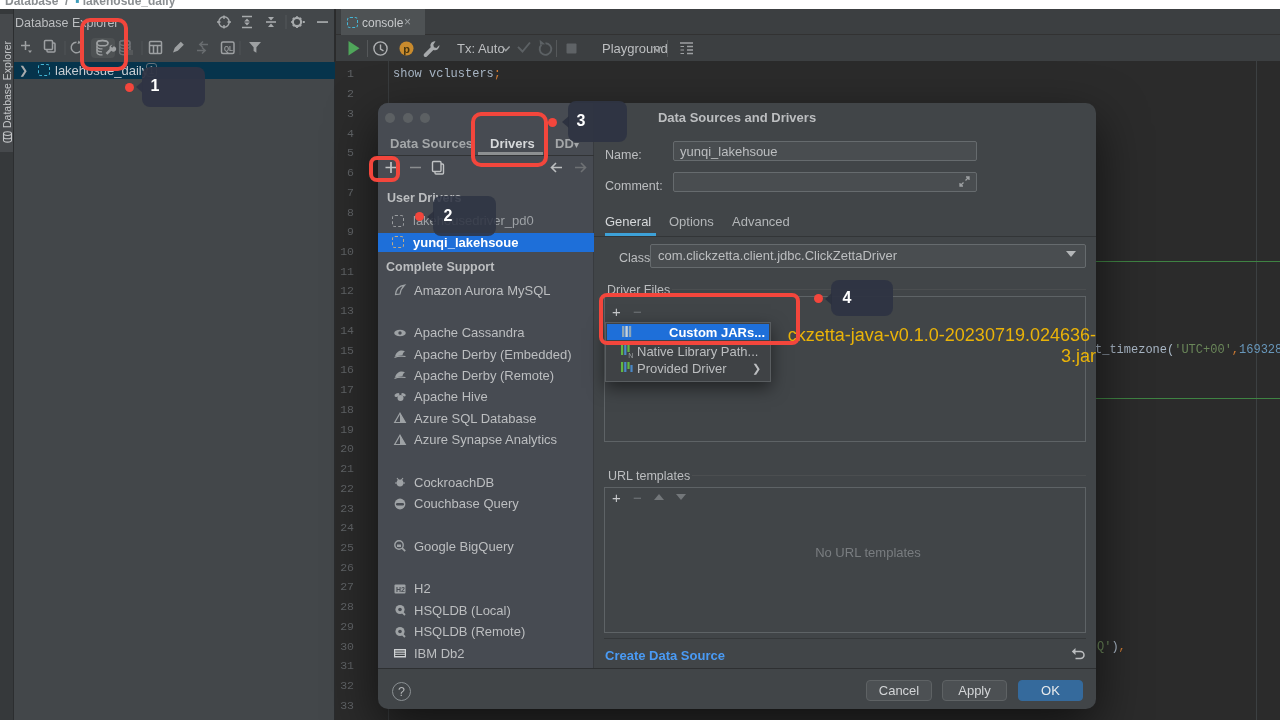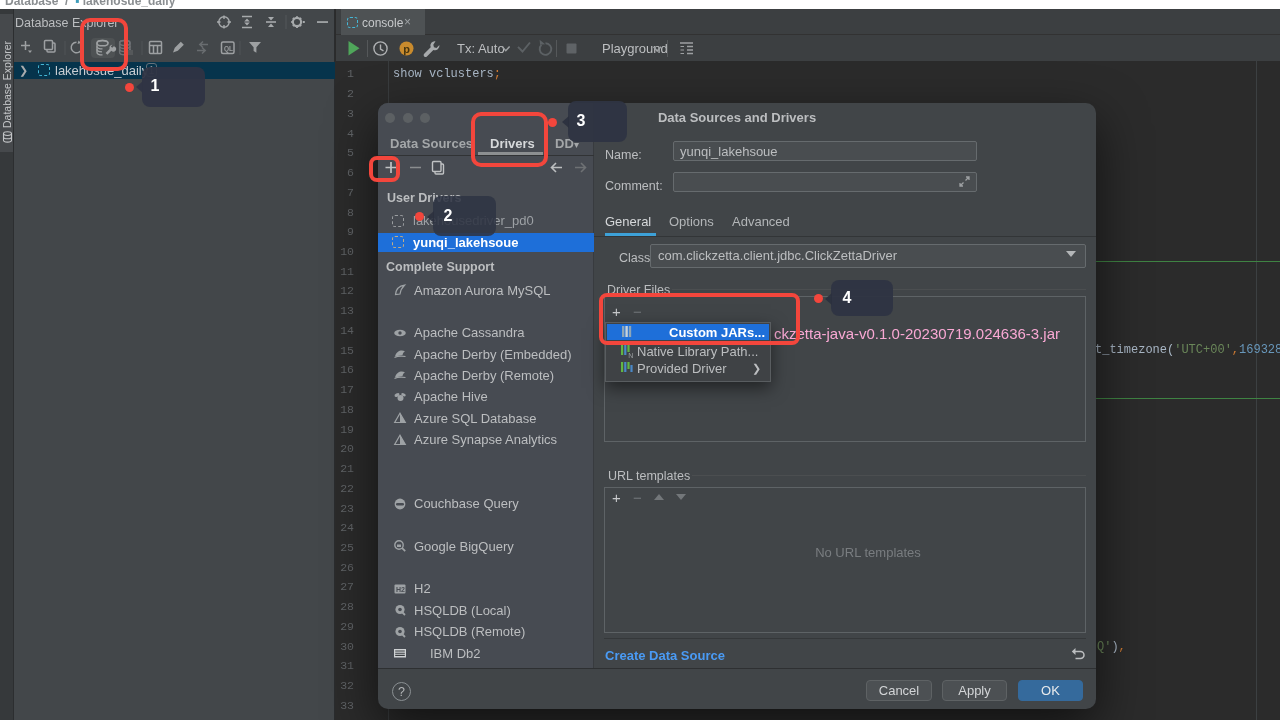--- a/index.html
+++ b/index.html
@@ -240,20 +240,29 @@
         </div>
         <div style="position:absolute;left:0;top:304.6px;width:216px;height:21px;">
           <div style="position:absolute;left:15px;top:3.5px;width:14px;height:14px;">
             <svg width="14" height="14" viewBox="0 0 14 14" style="position:absolute;left:0;top:0;">
               <path d="M7 2.2L12.3 11.5H1.7z" fill="none" stroke="#9ea2a5" stroke-width="1.2"></path>
               <path d="M7 2.2L12.3 11.5H7z" fill="#9ea2a5"></path>
             </svg>
           </div>
           <div style="position:absolute;left:36px;top:3px;font-size:13px;color:#bcbec0;white-space:nowrap;">Azure SQL Database</div>
         </div>
+        <div style="position:absolute;left:0;top:368.6px;width:216px;height:21px;">
+          <div style="position:absolute;left:15px;top:3.5px;width:14px;height:14px;">
+            <svg width="14" height="14" viewBox="0 0 14 14" style="position:absolute;left:0;top:0;">
+              <circle cx="7" cy="8" r="3.4" fill="#9ea2a5"></circle>
+              <path d="M4 3l2.2 2.8M10 3L7.8 5.8M2 8h2M10 8h2" stroke="#9ea2a5" stroke-width="1.1" fill="none"></path>
+            </svg>
+          </div>
+          <div style="position:absolute;left:36px;top:3px;font-size:13px;color:#bcbec0;white-space:nowrap;">CockroachDB</div>
+        </div>
         <div style="position:absolute;left:0;top:390.0px;width:216px;height:21px;">
           <div style="position:absolute;left:15px;top:3.5px;width:14px;height:14px;">
             <svg width="14" height="14" viewBox="0 0 14 14" style="position:absolute;left:0;top:0;">
               <circle cx="7" cy="7" r="5.4" fill="#9ea2a5"></circle>
               <rect x="3" y="6" width="8" height="2.6" rx="1.3" fill="#474b52"></rect>
             </svg>
           </div>
           <div style="position:absolute;left:36px;top:3px;font-size:13px;color:#bcbec0;white-space:nowrap;">Couchbase Query</div>
         </div>
         <div style="position:absolute;left:0;top:432.7px;width:216px;height:21px;">
@@ -295,21 +304,21 @@
           </div>
           <div style="position:absolute;left:36px;top:3px;font-size:13px;color:#bcbec0;white-space:nowrap;">HSQLDB (Remote)</div>
         </div>
         <div style="position:absolute;left:0;top:539.5px;width:216px;height:21px;">
           <div style="position:absolute;left:15px;top:3.5px;width:14px;height:14px;">
             <svg width="14" height="14" viewBox="0 0 14 14" style="position:absolute;left:0;top:0;">
               <rect x="1" y="3" width="12" height="8.5" fill="#cfd2d4"></rect>
               <path d="M2.2 5h9.6M2.2 7.2h9.6M2.2 9.4h9.6" stroke="#3a3d40" stroke-width="1.1"></path>
             </svg>
           </div>
-          <div style="position:absolute;left:36px;top:3px;font-size:13px;color:#bcbec0;white-space:nowrap;margin-left:16px;">IBM Db2</div>
+          <div style="position:absolute;left:36px;top:3px;font-size:13px;color:#bcbec0;white-space:nowrap;">IBM Db2</div>
         </div>
       </div>
 
     <div class="abs" style="left:14px;top:579px;width:19px;height:19px;border:1.3px solid #8b9093;border-radius:50%;color:#b3b6b8;font-size:12.5px;text-align:center;line-height:18px;">?</div>
 
     <div class="abs" style="left:227px;top:45px;font-size:12.5px;color:#bcbec0;">Name:</div>
     <div class="abs" style="left:295px;top:38px;width:304px;height:20px;background:#494d50;border:1px solid #666b6e;border-radius:2px;"></div>
     <div class="abs" style="left:302px;top:41px;font-size:13px;color:#bcbec0;">yunqi_lakehsoue</div>
     <div class="abs" style="left:227px;top:76px;font-size:12.5px;color:#bcbec0;">Comment:</div>
     <div class="abs" style="left:295px;top:69px;width:304px;height:20px;background:#494d50;border:1px solid #666b6e;border-radius:2px;"></div>
@@ -329,21 +338,21 @@
     <div class="abs" style="left:229px;top:148px;font-size:12.5px;color:#bcbec0;margin-left:12px;">Class:</div>
     <div class="abs" style="left:272px;top:141px;width:436px;height:24px;background:#494d50;border:1px solid #666b6e;border-radius:2px;"></div>
     <div class="abs" style="left:280px;top:145px;font-size:13px;color:#bcbec0;">com.clickzetta.client.jdbc.ClickZettaDriver</div>
     <div class="abs" style="left:688px;top:148px;width:0;height:0;border-left:5px solid transparent;border-right:5px solid transparent;border-top:6px solid #b3b6b8;"></div>
 
     <div class="abs" style="left:229px;top:180px;font-size:12.5px;color:#bcbec0;">Driver Files</div>
     <div class="abs" style="left:294px;top:186px;width:414px;height:1px;background:#4b4e50;"></div>
     <div class="abs" style="left:226px;top:193px;width:482px;height:146px;border:1px solid #5e6366;background:#414548;"></div>
     <div class="abs" style="left:234px;top:203px;width:13px;height:13px;color:#c8cacc;font-size:15px;line-height:12px;">+</div>
     <div class="abs" style="left:255px;top:203px;width:13px;height:13px;color:#73777a;font-size:15px;line-height:12px;">−</div>
-    <div class="abs" style="left:396px;top:222px;font-size:15px;color:#f9a8d4;">ckzetta-java-v0.1.0-20230719.024636-3.jar</div>
+    <div class="abs" style="left:396px;top:222px;font-size:18px;color:#eab308;text-align:right;">ckzetta-java-v0.1.0-20230719.024636-3.jar</div>
 
     <div class="abs" style="left:227px;top:219px;width:166px;height:60px;background:#3f4245;border:1px solid #595d60;box-shadow:0 6px 16px rgba(0,0,0,.5);"></div>
     <div class="abs" style="left:229px;top:221px;width:162px;height:16px;background:#1e6fd9;"></div>
     <svg class="abs" style="left:242px;top:223px;" width="14" height="58" viewBox="0 0 14 58">
       <g>
         <rect x="2" y="0" width="2.4" height="11" fill="#8ea6b8"></rect>
         <rect x="5.4" y="0" width="2.4" height="11" fill="#c8d2da"></rect>
         <rect x="8.8" y="0" width="2.4" height="11" fill="#8ea6b8"></rect>
       </g>
       <g transform="translate(0,19)">

